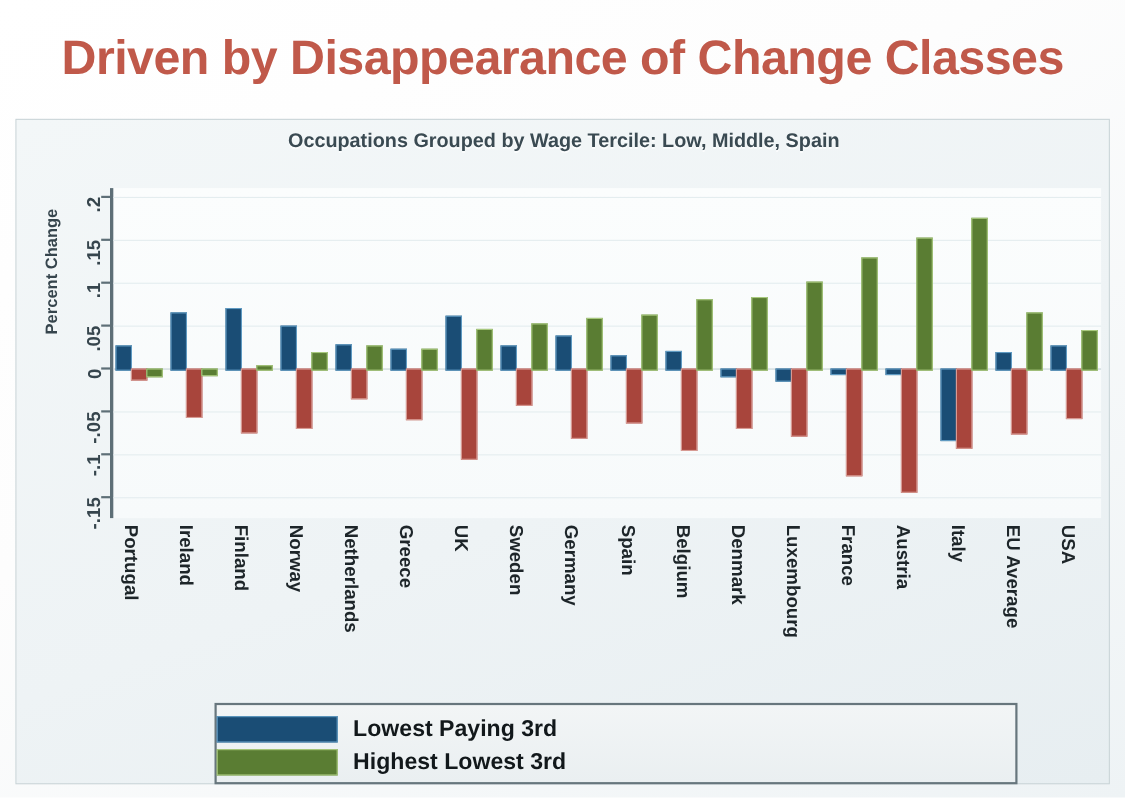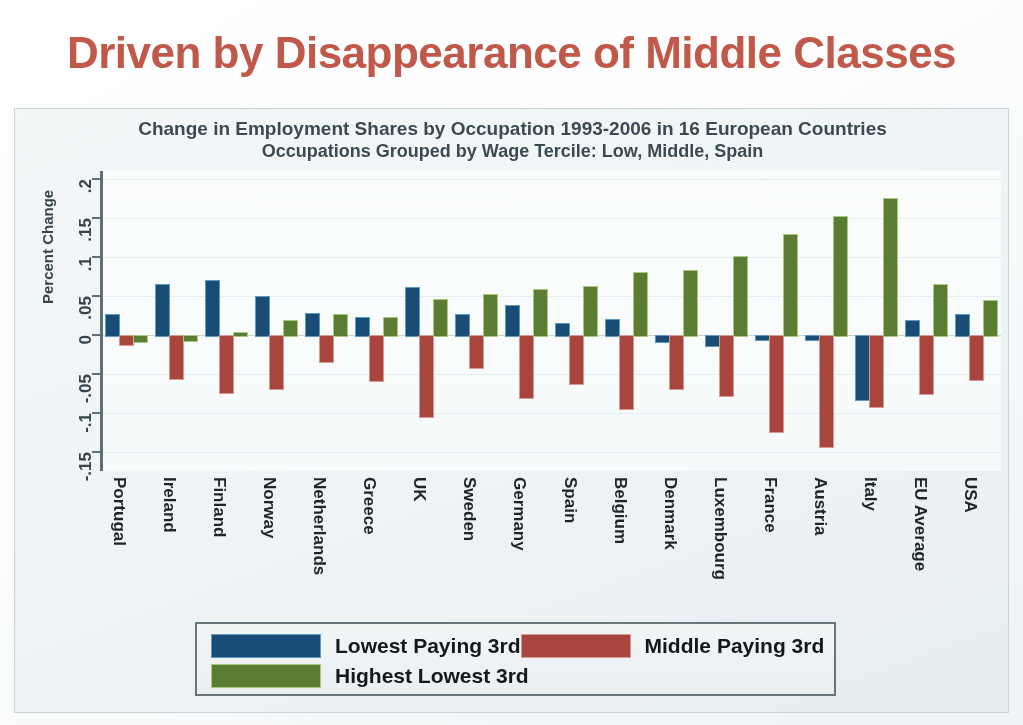--- a/index.html
+++ b/index.html
@@ -78,47 +78,46 @@
   .xlab{
     position:absolute;top:0;
     color:#1d2529;font-size:17px;font-weight:bold;
     white-space:nowrap;
     transform-origin:0 0;
     transform:rotate(90deg);
   }
 
   
   #legend{
-    position:absolute;left:180px;top:513px;
-    width:641px;height:74px;
+    position:absolute;left:180px;top:530px;
+    width:730px;height:74px;
     background:linear-gradient(180deg,#f2f5f6 0%,#eaeff1 100%);
     border:2px solid #67767d;
     box-sizing:border-box;
-    padding:7px 14px;
+    padding:7px 0;
   }
   .lrow{display:flex;align-items:center;height:30px;}
   .litem{display:flex;align-items:center;width:355px;}
   .swatch{width:108px;height:22px;margin-right:14px;}
   .swatch.lo{background:#1a4d75;border:1px solid #55destroy;}
   .swatch.lo{border:1px solid #5f9ac2;}
   .swatch.mid{background:#a8453c;border:1px solid #d79a93;}
   .swatch.hi{background:#5a7d33;border:1px solid #a8c97e;}
   .ltext{color:#12181b;font-size:21px;font-weight:bold;white-space:nowrap;}
 </style>
 </head>
 <body>
 
 <div id="slide">
 
-  <div id="slide-title">Driven by Disappearance of Middle Classes</div>
+  <div id="slide-title">Driven by Disappearance of Change Classes</div>
 
   <div id="chart-panel">
 
     <div id="chart-title">
-      <div>Change in Employment Shares by Occupation 1993-2006 in 16 European Countries</div>
       <div class="l2">Occupations Grouped by Wage Tercile: Low, Middle, Spain</div>
     </div>
 
     <div id="axis-title">Percent Change</div>
 
     <div id="plot">
         <div class="gridline" style="top: 7.79221px;"></div>
         <div class="tick" style="top: 6.79221px;"></div>
         <div class="gridline" style="top: 46.7532px;"></div>
         <div class="tick" style="top: 45.7532px;"></div>
@@ -271,24 +270,20 @@
         <div class="xlab" style="left: 829.917px;">EU Average</div>
         <div class="xlab" style="left: 879.972px;">USA</div>
       </div>
 
     <div id="legend">
       <div class="lrow">
         <div class="litem">
           <span class="swatch lo"></span>
           <span class="ltext">Lowest Paying 3rd</span>
         </div>
-        <div class="litem">
-          <span class="swatch mid"></span>
-          <span class="ltext">Middle Paying 3rd</span>
-        </div>
       </div>
       <div class="lrow">
         <div class="litem">
           <span class="swatch hi"></span>
           <span class="ltext">Highest Lowest 3rd</span>
         </div>
       </div>
     </div>
 
   </div>

